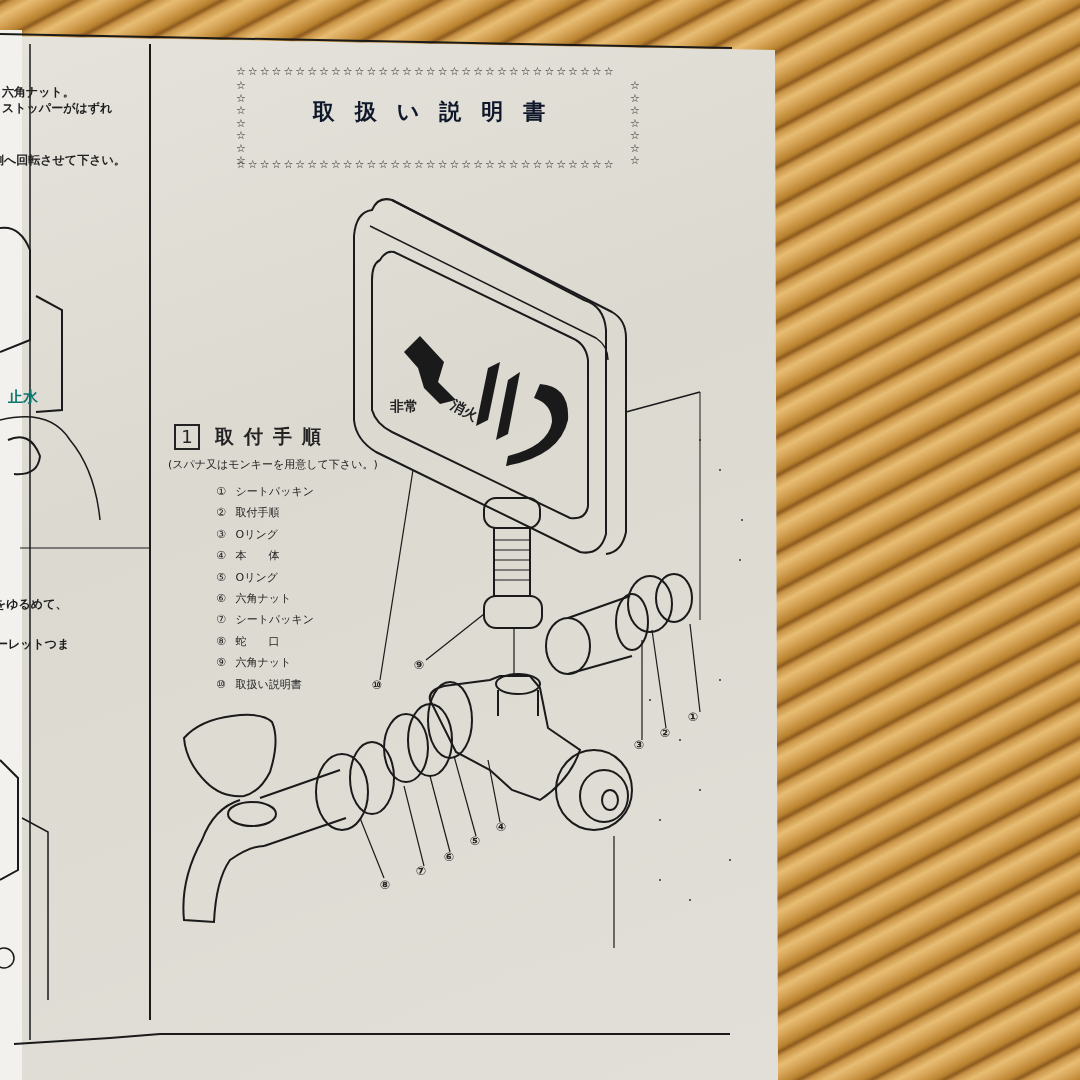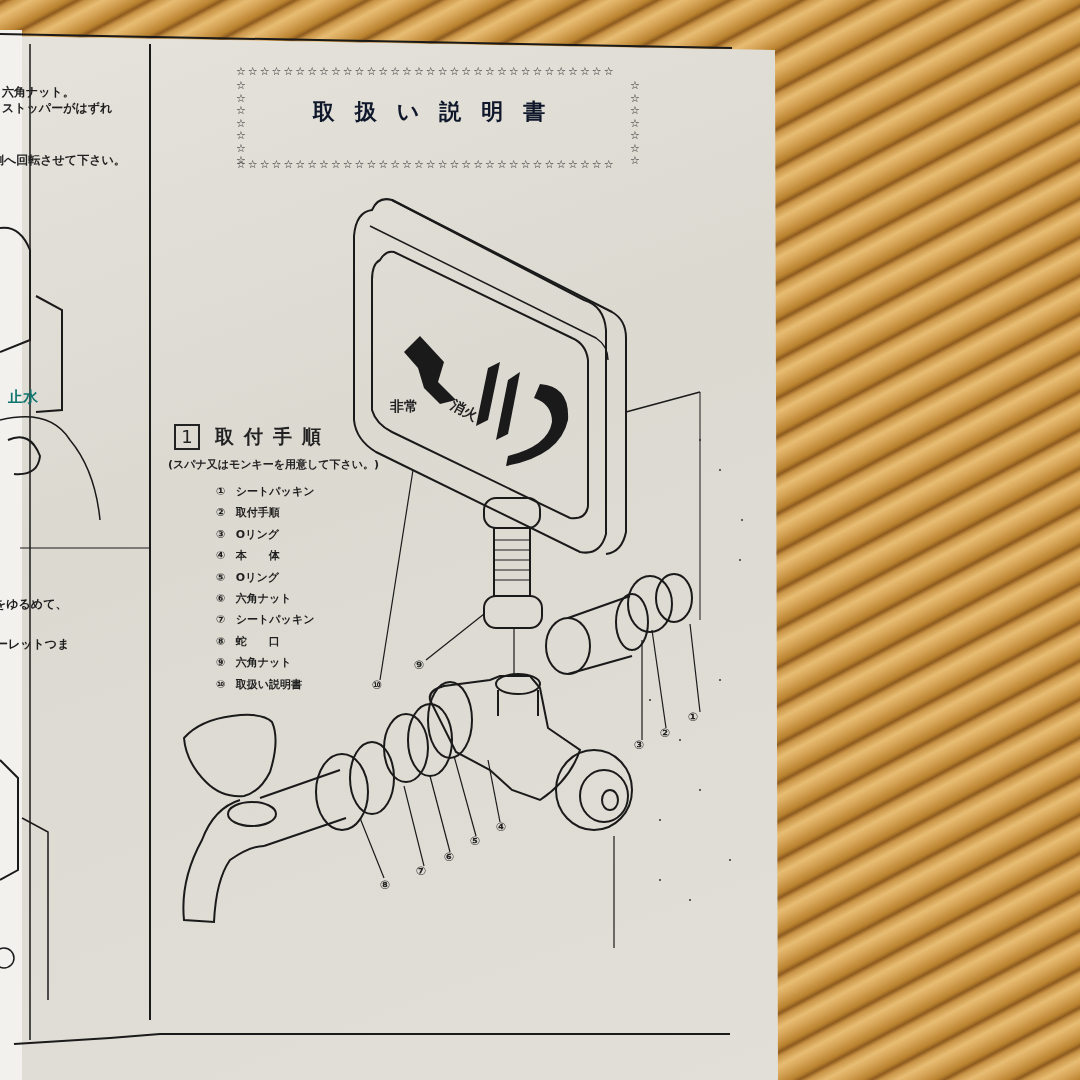--- a/index.html
+++ b/index.html
@@ -34,23 +34,23 @@
   .left-text { position: absolute; font-size: 12px; font-weight: bold; color: #1e1e1e; white-space: nowrap; }
   .section-head { position: absolute; left: 174px; top: 424px; }
   .section-num {
     display: inline-block; width: 22px; height: 22px; border: 2px solid #222;
     text-align: center; line-height: 22px; font-size: 18px; color: #222; vertical-align: middle;
   }
   .section-title {
     display: inline-block; margin-left: 10px; font-size: 19px; font-weight: bold;
     letter-spacing: 10px; color: #222; vertical-align: middle;
   }
-  .section-note { position: absolute; left: 168px; top: 457px; font-size: 11px; font-weight: bold; color: #222; }
+  .section-note { position: absolute; left: 168px; top: 457px; font-size: 11px; font-weight: normal; color: #222; }
   .parts { position: absolute; left: 216px; top: 484px; margin: 0; padding: 0; list-style: none; }
-  .parts li { height: 21.4px; font-size: 11px; font-weight: bold; color: #1e1e1e; white-space: nowrap; }
+  .parts li { height: 21.4px; font-size: 11px; font-weight: normal; color: #1e1e1e; white-space: nowrap; }
   .parts .n { display: inline-block; width: 16px; }
   .callout { position: absolute; font-size: 12px; color: #222; font-weight: bold; }
   .stop-label { position: absolute; left: 8px; top: 388px; font-size: 15px; font-weight: bold; color: #0f766e; }
 </style>
 </head>
 <body>
 
 <div class="scene">
   <div class="paper"></div>
   <div class="leftstrip"></div>

